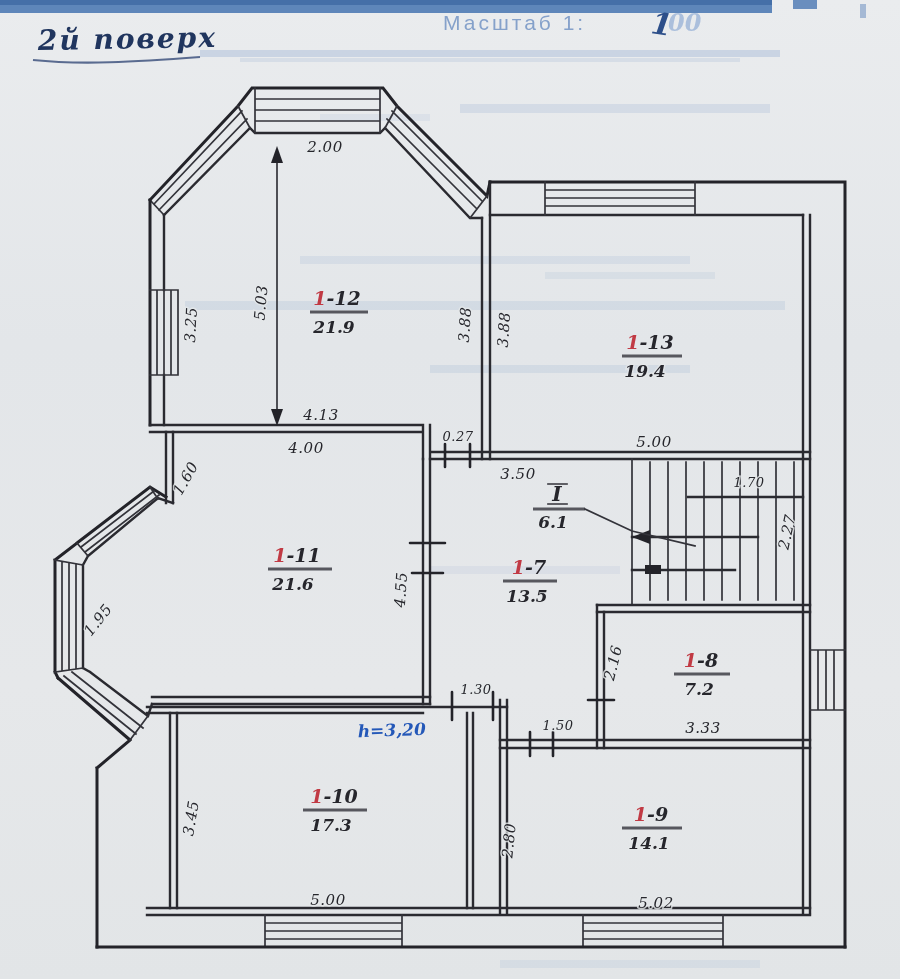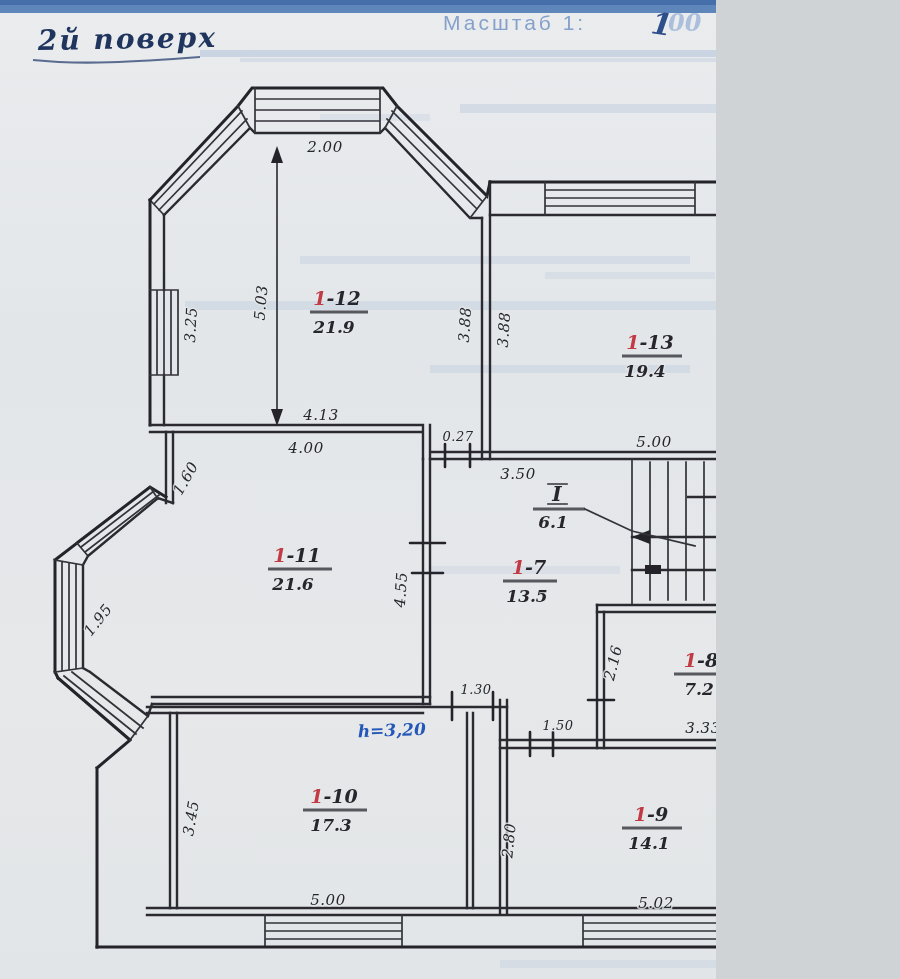--- a/index.html
+++ b/index.html
@@ -1,17 +1,17 @@
 <!DOCTYPE html>
 <html><head>
 <meta charset="utf-8">
 <style>
   html,body{margin:0;padding:0;background:#cfd3d6;}
   .page{
-    position:relative;width:716px;height:979px;overflow:hidden;
+    position:relative;width:900px;height:979px;overflow:hidden;
     background:linear-gradient(180deg,#eaecee 0%,#e3e6e9 35%,#e6e8ea 70%,#e2e5e7 100%);
     font-family:"DejaVu Serif", serif;
   }
   svg{position:absolute;left:0;top:0;}
   .wall{stroke:#2a2a30;stroke-width:2.4;fill:none;stroke-linecap:square;}
   .wall-heavy{stroke:#232329;stroke-width:3;fill:none;stroke-linecap:square;}
   .wall-thin{stroke:#33333a;stroke-width:1.7;fill:none;stroke-linecap:square;}
   .tick{stroke:#232329;stroke-width:2.6;fill:none;stroke-linecap:round;}
   .dim{
     font:italic 15px "DejaVu Serif",serif;fill:#26262c;letter-spacing:.5px;

